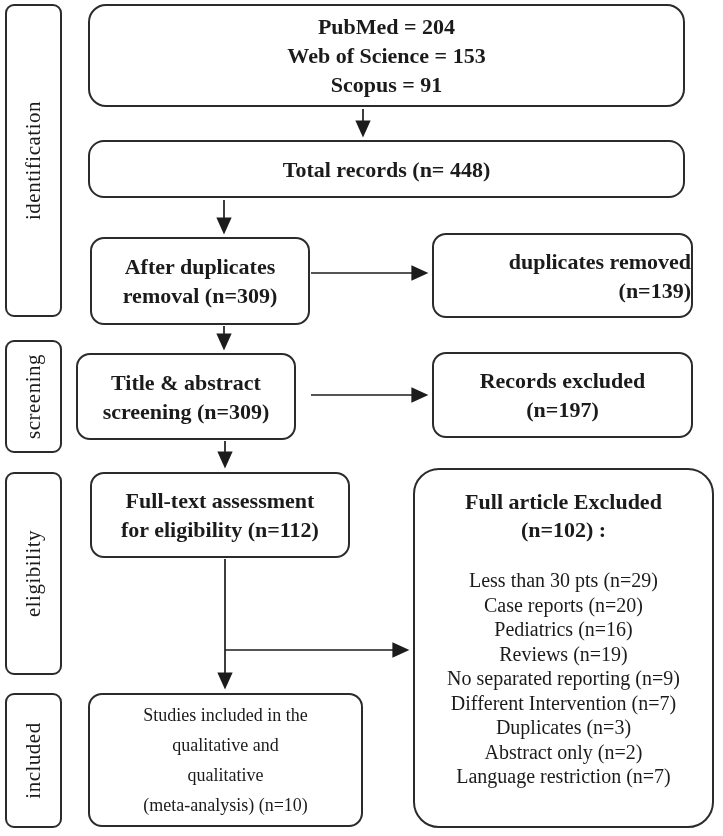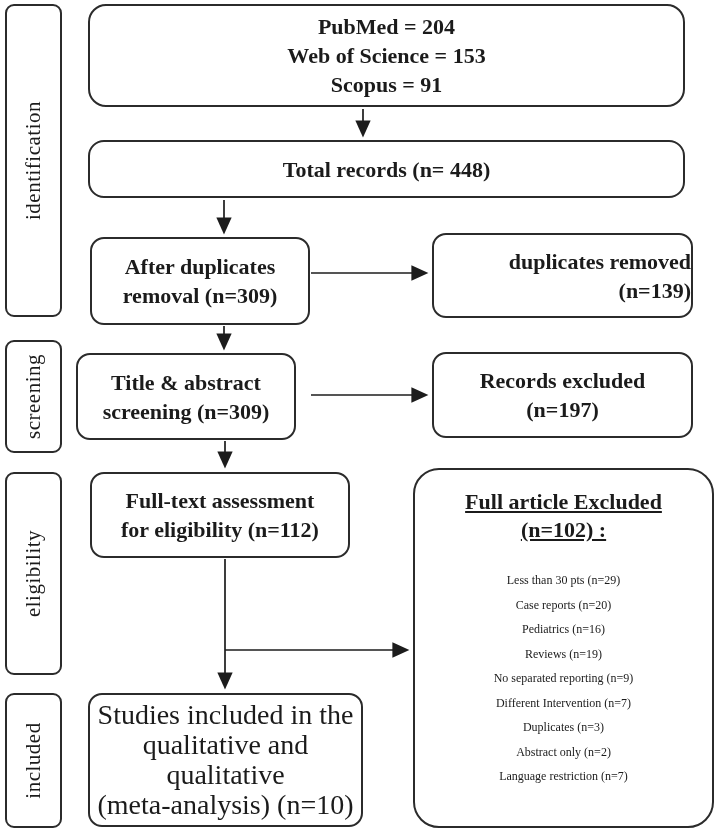--- a/index.html
+++ b/index.html
@@ -33,35 +33,34 @@
     border-radius:9px;
     justify-content:center;
   }
   .stage .vlabel{
     transform:rotate(-90deg);
     white-space:nowrap;
     font-size:21px;
     letter-spacing:.5px;
   }
   .flowtext{font-size:22px;line-height:29px;font-weight:bold;}
-  .flowtext-sm{font-size:28px;line-height:30px;}
+  .flowtext-sm{font-size:18px;line-height:30px;}
   .bigbox{
     border-radius:26px;
     justify-content:flex-start;
     padding-top:18px;
   }
   .bigbox .title{
     font-size:22px;
     line-height:28px;
     font-weight:bold;
-    text-decoration:underline;
   }
   .bigbox .reasons{
     margin-top:24px;
-    font-size:12px;
+    font-size:20px;
     line-height:24.5px;
   }
   #arrows{position:absolute;left:0;top:0;pointer-events:none;}
   .line{stroke:#1c1c1c;stroke-width:1.7;fill:none;}
 </style>
 </head>
 <body>
 
 <div id="canvas">
 

